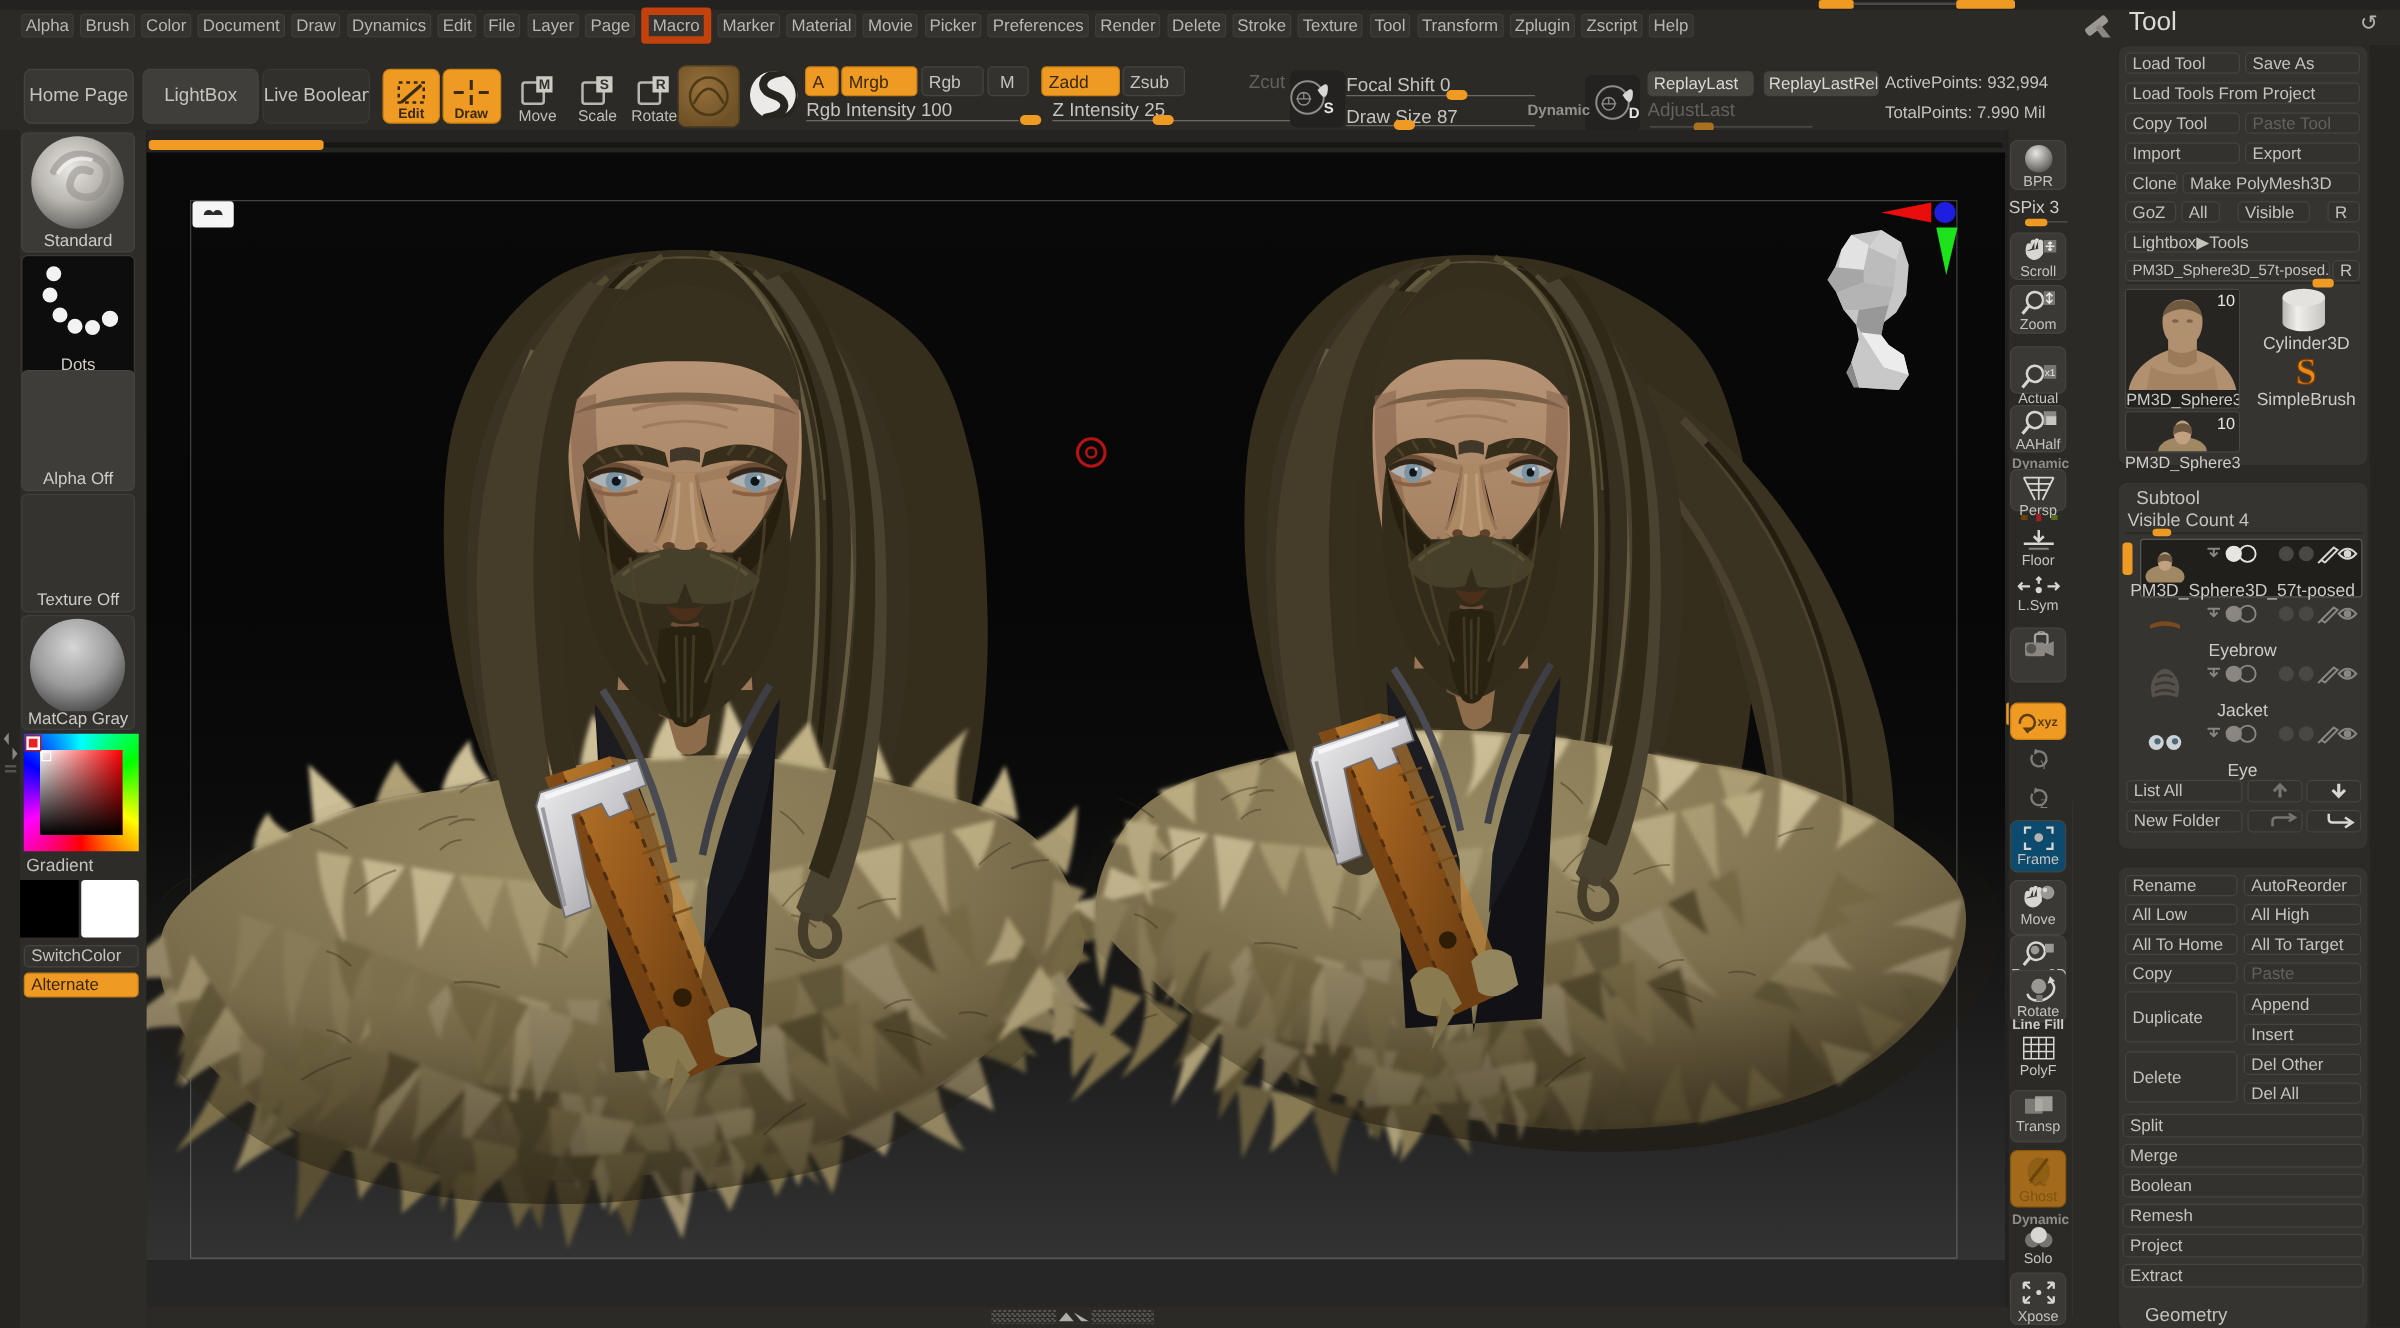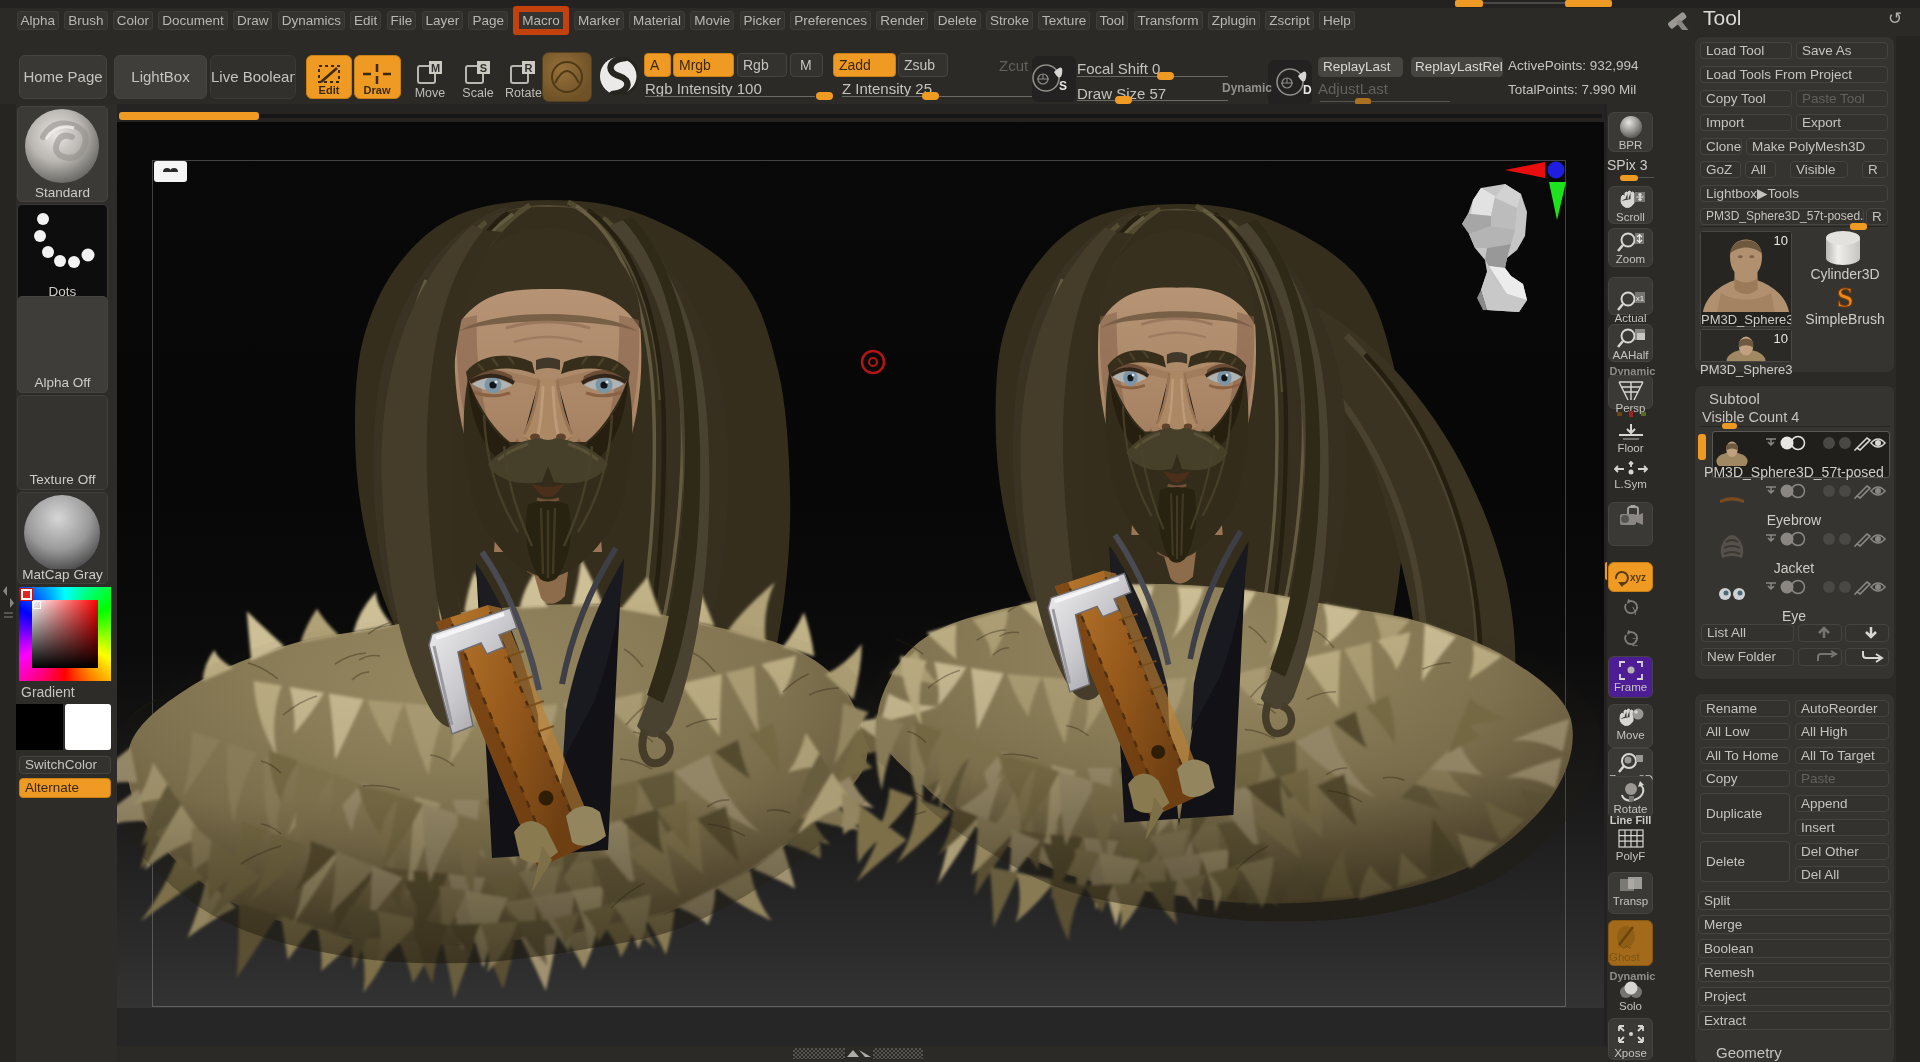--- a/index.html
+++ b/index.html
@@ -120,21 +120,21 @@
 <svg width="40" height="40" viewBox="0 0 40 40">
       <circle cx="18" cy="20" r="13" fill="none" stroke="#8f8d88" stroke-width="1.6"></circle>
       <circle cx="15" cy="21" r="5" fill="none" stroke="#8f8d88" stroke-width="1.2"></circle>
       <path d="M15 21 h-6 M15 21 h6 M15 21 v-5" stroke="#8f8d88" stroke-width="1"></path>
       <path d="M26 14 Q36 4 34 16 Q32 24 26 14" fill="#d8d6d2"></path>
       <text x="31" y="32" font-size="12" font-weight="bold" fill="#e8e6e2">S</text>
     </svg></div>
 <div class="lbl" style="left:1077px;top:60px;font-size:15px">Focal Shift 0</div>
 <div class="ab" style="left:1077px;top:76px;width:151px;height:1px;background:#6b6964"></div>
 <div class="ab" style="left:1157px;top:72px;width:17px;height:8px;background:#ef9a23;border-radius:4px"></div>
-<div class="lbl" style="left:1077px;top:85px;font-size:15px">Draw Size 57</div>
+<div class="lbl" style="left:1077px;top:85px;font-size:15px">Draw Size 87</div>
 <div class="ab" style="left:1077px;top:100px;width:151px;height:1px;background:#6b6964"></div>
 <div class="ab" style="left:1115px;top:96px;width:17px;height:8px;background:#ef9a23;border-radius:4px"></div>
 <div class="lbl" style="left:1222px;top:81px;font-size:12px;font-weight:bold;color:#93918c">Dynamic</div>
 <div class="ab" style="left:1272px;top:62px;width:40px;height:40px">
 <svg width="40" height="40" viewBox="0 0 40 40">
       <circle cx="18" cy="20" r="13" fill="none" stroke="#8f8d88" stroke-width="1.6"></circle>
       <circle cx="15" cy="21" r="5" fill="none" stroke="#8f8d88" stroke-width="1.2"></circle>
       <path d="M15 21 h-6 M15 21 h6 M15 21 v-5" stroke="#8f8d88" stroke-width="1"></path>
       <path d="M26 14 Q36 4 34 16 Q32 24 26 14" fill="#d8d6d2"></path>
       <text x="31" y="32" font-size="12" font-weight="bold" fill="#e8e6e2">D</text>
@@ -966,21 +966,21 @@
           <text x="16" y="16" font-size="10" fill="#807d78">Y</text>
         </svg></div>
     </div>
     <div class="ab" style="left:1px;top:524px;width:45px;height:22px;text-align:center">
       <div style="margin-top:2px"><svg width="30" height="20" viewBox="0 0 30 20">
           <path d="M10 5 a6 6 0 1 0 2 -2" stroke="#807d78" stroke-width="1.8" fill="none"></path>
           <polygon points="12,0 16,2 11,5" fill="#807d78"></polygon>
           <text x="16" y="16" font-size="10" fill="#807d78">Z</text>
         </svg></div>
     </div>
-    <div class="ab" style="left:1px;top:552px;width:45px;height:42px;background:#4c1d95;border:1px solid #454440;border-radius:6px;text-align:center">
+    <div class="ab" style="left:1px;top:552px;width:45px;height:42px;background:#0c4a6e;border:1px solid #454440;border-radius:6px;text-align:center">
       <div style="margin-top:2px"><svg width="30" height="22" viewBox="0 0 30 22">
           <g stroke="#d8d6d2" stroke-width="1.8" fill="none">
             <path d="M4 8 V3 h5 M21 3 h5 v5 M26 15 v5 h-5 M9 20 H4 v-5"></path>
           </g>
           <circle cx="15" cy="11" r="3.5" fill="#b5b2ad"></circle>
         </svg></div>
       <div style="margin-top:-4px;font-size:11.5px;color:#c6c3bd">Frame</div>
     </div>
     <div class="ab" style="left:1px;top:600px;width:45px;height:44px;background:#3a3936;border:1px solid #454440;border-radius:6px;text-align:center">
       <div style="margin-top:2px"><svg width="30" height="22" viewBox="0 0 30 22">
@@ -1018,21 +1018,21 @@
         </svg></div>
       <div style="margin-top:-4px;font-size:11.5px;color:#c6c3bd">PolyF</div>
     </div>
     <div class="ab" style="left:1px;top:768px;width:45px;height:42px;background:#3a3936;border:1px solid #454440;border-radius:6px;text-align:center">
       <div style="margin-top:2px"><svg width="32" height="20" viewBox="0 0 32 20">
           <rect x="5" y="4" width="14" height="12" fill="#7c7a75"></rect>
           <rect x="13" y="2" width="14" height="12" fill="#b8b5b0" opacity="0.8"></rect>
         </svg></div>
       <div style="margin-top:-4px;font-size:11.5px;color:#c6c3bd">Transp</div>
     </div>
-    <div class="ab" style="left:1px;top:816px;width:45px;height:46px;background:#a46a1c;border:1px solid #8a570f;border-radius:6px;">
+    <div class="ab" style="left:1px;top:816px;width:45px;height:46px;background:#a46a1c;border:1px solid #8a570f;border-radius:6px;text-align:center">
       <div style="margin-top:2px"><svg width="34" height="28" viewBox="0 0 34 28">
           <ellipse cx="17" cy="14" rx="9" ry="11" fill="#8a5c14" opacity="0.8"></ellipse>
           <path d="M10 24 q2-3 3 0 q2 3 3 0 q2-3 3 0 q2 3 3 0" stroke="#7a500f" fill="none"></path>
           <path d="M24 4 L10 22" stroke="#6b4409" stroke-width="2.5"></path>
         </svg></div>
       <div style="margin-top:-4px;font-size:11.5px;color:#7a5510">Ghost</div>
     </div>
     <div class="ab" style="left:0;top:866px;width:51px;text-align:center;font-size:11px;font-weight:bold;color:#8f8d88">Dynamic</div>
     <div class="ab" style="left:1px;top:874px;width:45px;height:36px;text-align:center">
       <div style="margin-top:2px"><svg width="34" height="20" viewBox="0 0 34 20">

